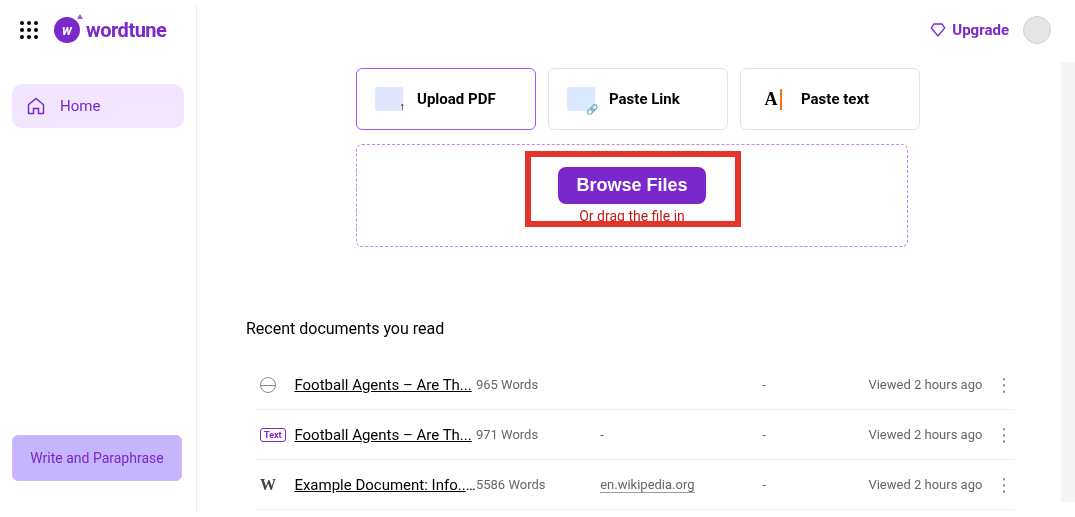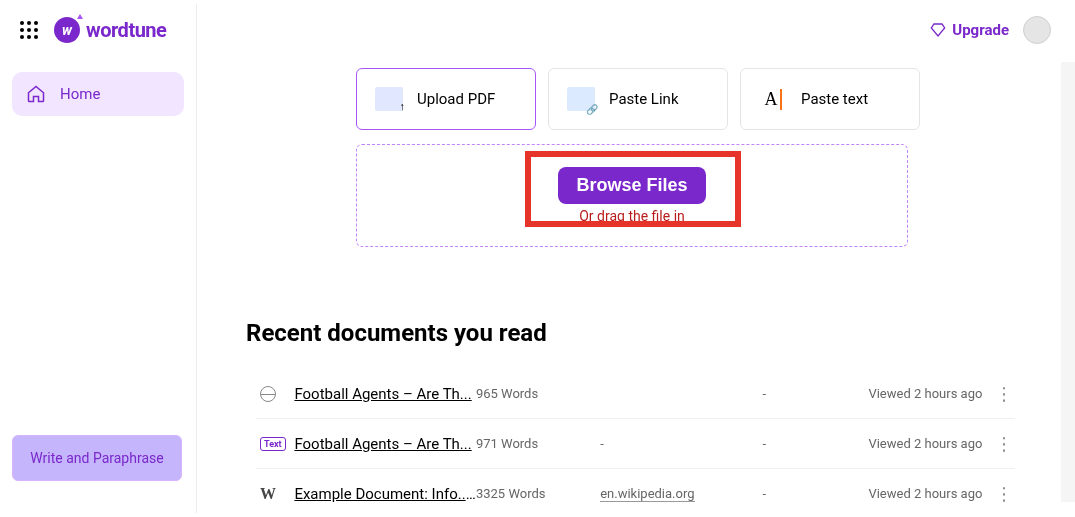--- a/index.html
+++ b/index.html
@@ -19,45 +19,45 @@
     .upgrade { display: flex; align-items: center; gap: 6px; color: #7a28cb; font-size: 15px; font-weight: 700; cursor: pointer; }
     .diamond-icon { width: 16px; height: 16px; }
     .avatar { width: 28px; height: 28px; border-radius: 50%; background: #e5e5e5; border: 1px solid #d0d0d0; cursor: pointer; }
     
     
     .vdivider { position: absolute; left: 196px; top: 4px; bottom: 4px; width: 1px; background: #ededed; }
     
     
     .sidebar { position: absolute; left: 0; top: 60px; width: 196px; padding: 12px; }
     .nav-item { display: flex; align-items: center; gap: 14px; padding: 12px 14px; border-radius: 10px; cursor: pointer; font-size: 15px; margin-bottom: 4px; }
-    .nav-item.active { background: #f2e5ff; color: #7a28cb; }
+    .nav-item.active { background: #f2e5ff; color: #7a28cb; margin-top: 12px; }
     .nav-item .icon { width: 20px; height: 20px; display: flex; align-items: center; justify-content: center; }
     
     .write-btn { position: absolute; left: 12px; bottom: 36px; width: 170px; padding: 14px; border: 1px solid #d8b4fe; border-radius: 6px; color: #7a28cb; font-size: 14px; text-align: center; cursor: pointer; background: #c4b5fd; }
     
     
     .main { position: absolute; left: 196px; top: 60px; right: 0; bottom: 0; padding: 8px 60px 0 60px; overflow-y: auto; }
     
-    .upload-tabs { display: flex; gap: 12px; margin-left: 100px; }
+    .upload-tabs { display: flex; gap: 12px; margin-left: 100px; font-weight: bold; }
     .tab-card { flex: 0 0 180px; height: 62px; border: 1px solid #e5e5e5; border-radius: 6px; display: flex; align-items: center; gap: 14px; padding: 0 18px; cursor: pointer; font-size: 15px; }
     .tab-card.active { border-color: #a855f7; }
     .tab-icon { width: 28px; height: 24px; position: relative; }
     .pdf-icon { background: #e0e7ff; border-radius: 2px; }
     .pdf-icon::after { content: '↑'; position: absolute; bottom: -2px; right: -2px; font-size: 11px; color: #000; }
     .link-icon { background: #dbeafe; border-radius: 2px; }
     .link-icon::after { content: '🔗'; position: absolute; bottom: -4px; right: -4px; font-size: 10px; }
     .text-icon { display: flex; align-items: center; justify-content: center; font-family: serif; font-size: 18px; }
     .text-icon::after { content: 'A'; color: #000; border-right: 2px solid #f97316; padding-right: 2px; }
     
     .dropzone { margin: 14px 0 0 100px; width: 552px; border: 1px dashed #c084fc; border-radius: 6px; padding: 22px; text-align: center; position: relative; }
     .highlight-box { position: absolute; border: 6px solid #e6342a; left: 168px; top: 6px; width: 216px; height: 76px; pointer-events: none; }
     .browse-btn { background: #7a28cb; color: #fff; border: none; padding: 8px 18px; border-radius: 8px; font-size: 18px; font-weight: 600; cursor: pointer; }
     .drag-hint { margin-top: 4px; font-size: 14px; color: #b91c1c; }
     
-    .recent-title { margin: 72px 0 22px -10px; font-size: 24px; font-weight: 700; }
+    .recent-title { margin: 72px 0 22px -10px; font-size: 16px; font-weight: 400; }
     
     .doc-row { display: flex; align-items: center; padding: 14px 4px; border-bottom: 1px solid #f0f0f0; font-size: 13px; color: #666; }
     .doc-icon-cell { width: 36px; display: flex; align-items: center; }
     .doc-globe { width: 16px; height: 16px; border: 1.5px solid #888; border-radius: 50%; position: relative; }
     .doc-globe::after { content: ''; position: absolute; left: 0; right: 0; top: 50%; height: 1px; background: #888; }
     .doc-textbadge { font-size: 9px; font-weight: bold; color: #7a28cb; border: 1.5px solid #7a28cb; border-radius: 3px; padding: 1px 3px; }
     .doc-w { font-family: serif; font-weight: bold; font-size: 16px; color: #444; }
     .doc-title { width: 190px; color: #000; font-size: 15px; white-space: nowrap; overflow: hidden; text-overflow: ellipsis; text-decoration: underline; }
     .doc-words { width: 130px; }
     .doc-col3 { width: 170px; }
@@ -165,21 +165,21 @@
     <div class="doc-col4">-</div>
     <div class="doc-viewed">Viewed 2 hours ago</div>
     <div class="doc-menu">⋮</div>
   </div>
 
   <div class="doc-row">
     <div class="doc-icon-cell">
         <span class="doc-w">W</span>
       </div>
     <div class="doc-title"><span>Example Document: Info...</span><span class="shared-icon">👥</span></div>
-    <div class="doc-words">3325 Words</div>
+    <div class="doc-words">5586 Words</div>
     <div class="doc-col3"><span class="doc-link">en.wikipedia.org</span></div>
     <div class="doc-col4">-</div>
     <div class="doc-viewed">Viewed 2 hours ago</div>
     <div class="doc-menu">⋮</div>
   </div>
 </div>
 
 <div class="scrollbar-track"></div>
 
 </body></html>

